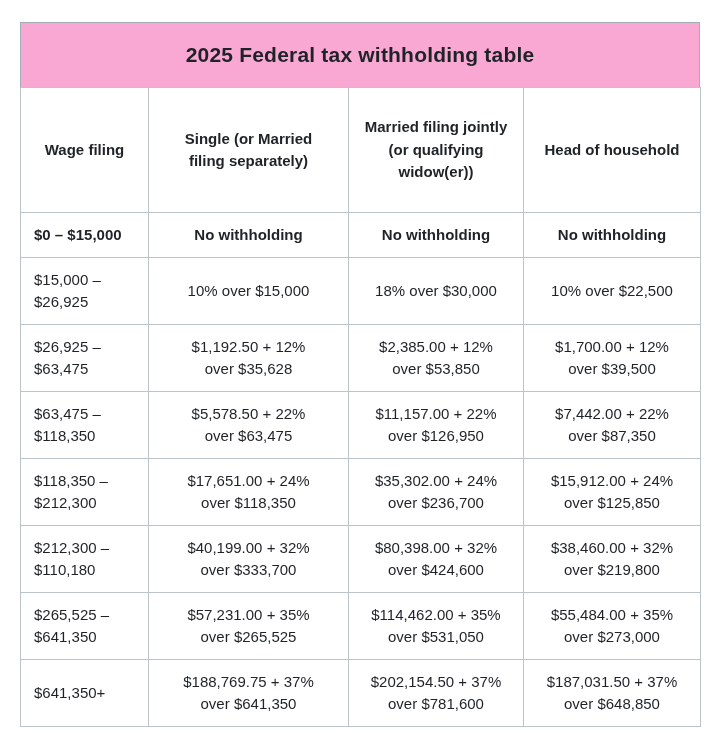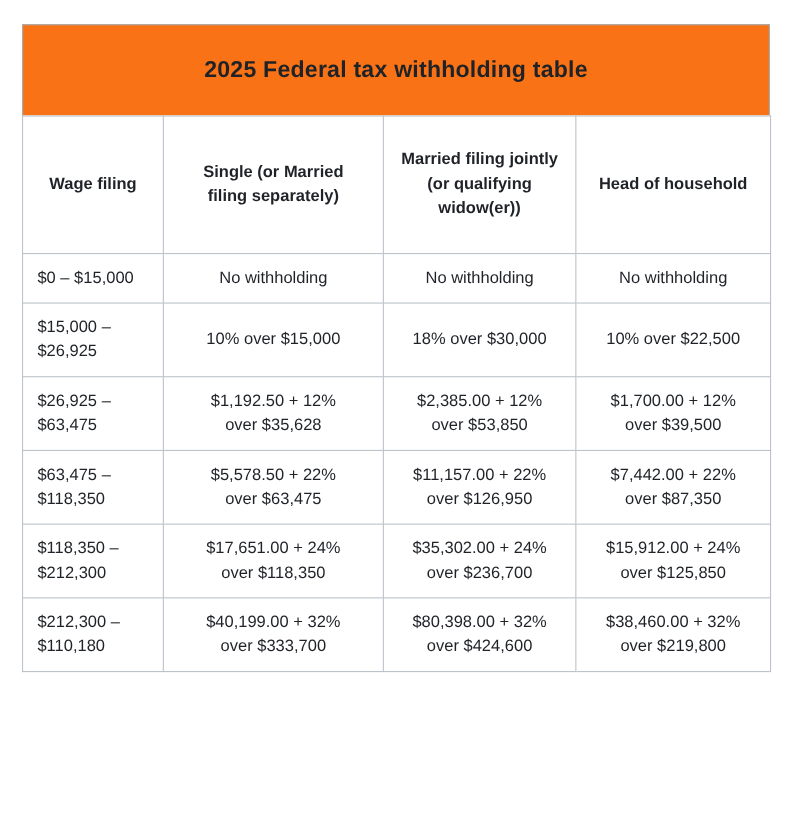--- a/index.html
+++ b/index.html
@@ -11,22 +11,22 @@
     font-family: "Liberation Sans", "DejaVu Sans", sans-serif;
     color: #1f2227;
     -webkit-font-smoothing: antialiased;
   }
   .table-wrap {
     width: 680px;
     margin: 22px auto 0 auto;
   }
   .title-band {
     box-sizing: border-box;
-    height: 83px;
-    background: #f97316;
+    height: 65px;
+    background: #f9a8d4;
     border: 1px solid #a3adb5;
     border-bottom: none;
     display: flex;
     align-items: center;
     justify-content: center;
     font-size: 21px;
     font-weight: bold;
     letter-spacing: 0.2px;
   }
   table.tax-table {
@@ -49,20 +49,21 @@
   }
   table.tax-table th {
     font-weight: bold;
     height: 120px;
   }
   table.tax-table td {
     height: 62px;
   }
   table.tax-table tbody tr:first-child td {
     height: 40px;
+    font-weight: bold;
   }
   table.tax-table td:first-child {
     text-align: left;
     padding-left: 13px;
     padding-right: 6px;
   }
   col.c1 { width: 128px; }
   col.c2 { width: 200px; }
   col.c3 { width: 175px; }
   col.c4 { width: 177px; }
@@ -137,15 +138,34 @@
         <tr>
           <td>$212,300 –
 $110,180</td>
           <td>$40,199.00 + 32%
 over $333,700</td>
           <td>$80,398.00 + 32%
 over $424,600</td>
           <td>$38,460.00 + 32%
 over $219,800</td>
         </tr>
+        <tr>
+          <td>$265,525 –
+$641,350</td>
+          <td>$57,231.00 + 35%
+over $265,525</td>
+          <td>$114,462.00 + 35%
+over $531,050</td>
+          <td>$55,484.00 + 35%
+over $273,000</td>
+        </tr>
+        <tr>
+          <td>$641,350+</td>
+          <td>$188,769.75 + 37%
+over $641,350</td>
+          <td>$202,154.50 + 37%
+over $781,600</td>
+          <td>$187,031.50 + 37%
+over $648,850</td>
+        </tr>
       </tbody>
   </table>
 </div>
 
 </body></html>

